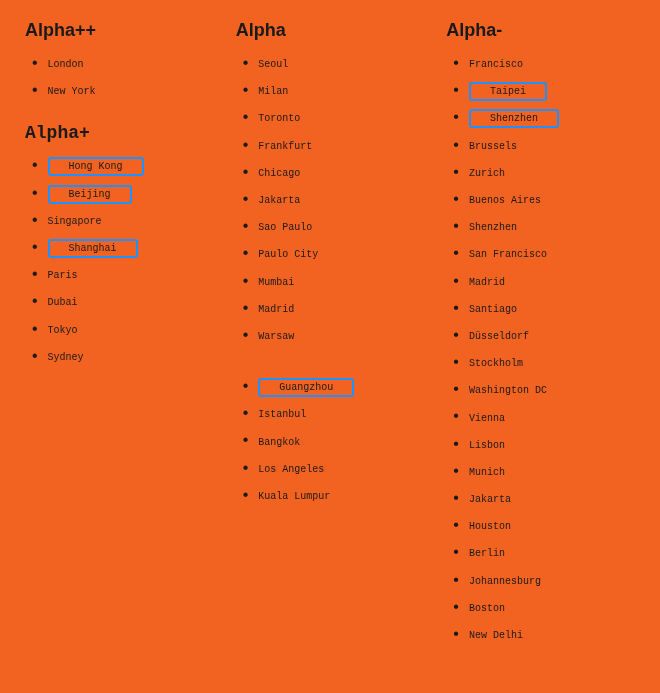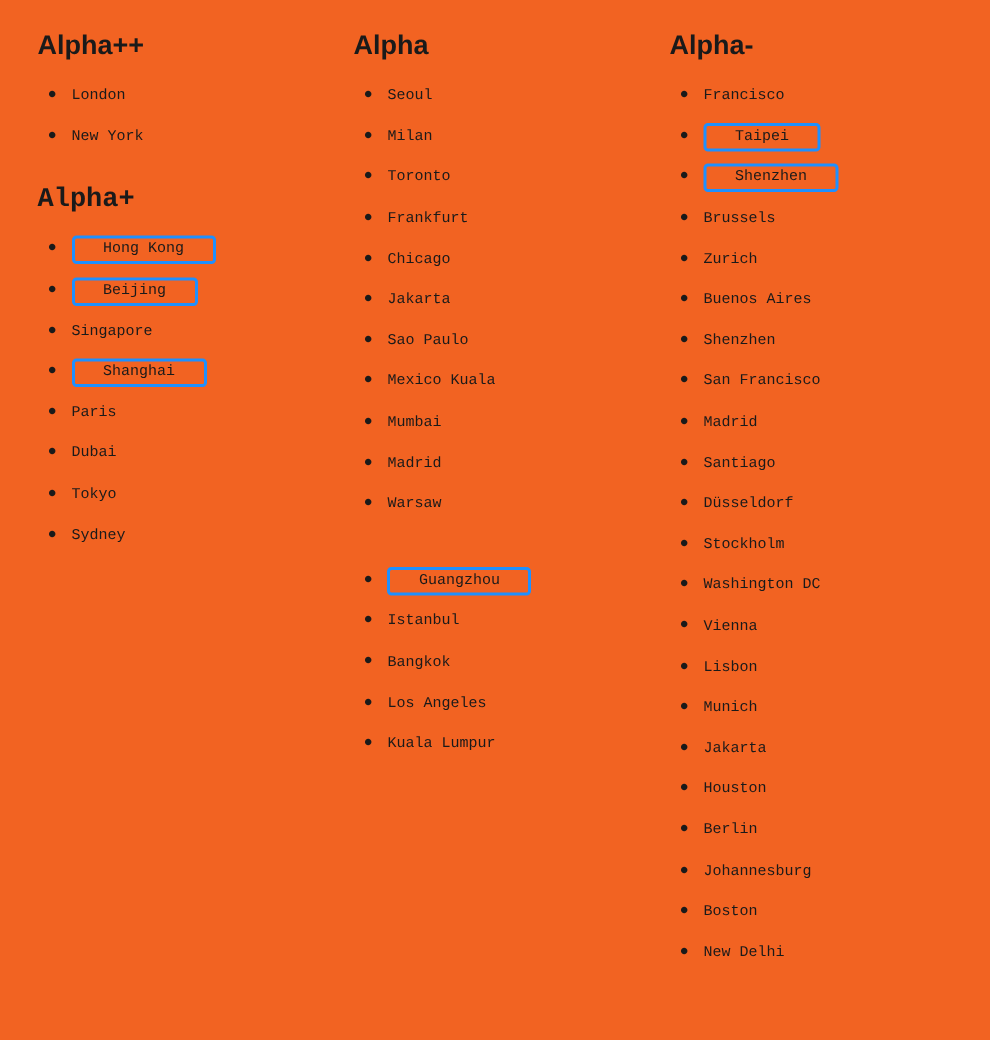--- a/index.html
+++ b/index.html
@@ -91,21 +91,21 @@
     <div class="column">
       <div class="section-title">Alpha</div>
       <ul>
         <li>Seoul</li>
         <li>Milan</li>
         <li>Toronto</li>
         <li>Frankfurt</li>
         <li>Chicago</li>
         <li>Jakarta</li>
         <li>Sao Paulo</li>
-        <li>Mexico Kuala</li>
+        <li>Paulo City</li>
         <li>Mumbai</li>
         <li>Madrid</li>
         <li>Warsaw</li>
         <li style="list-style: none; margin-top: 24px;">
           <span class="highlighted">Guangzhou</span>
         </li>
         <li>Istanbul</li>
         <li>Bangkok</li>
         <li>Los Angeles</li>
         <li>Kuala Lumpur</li>

